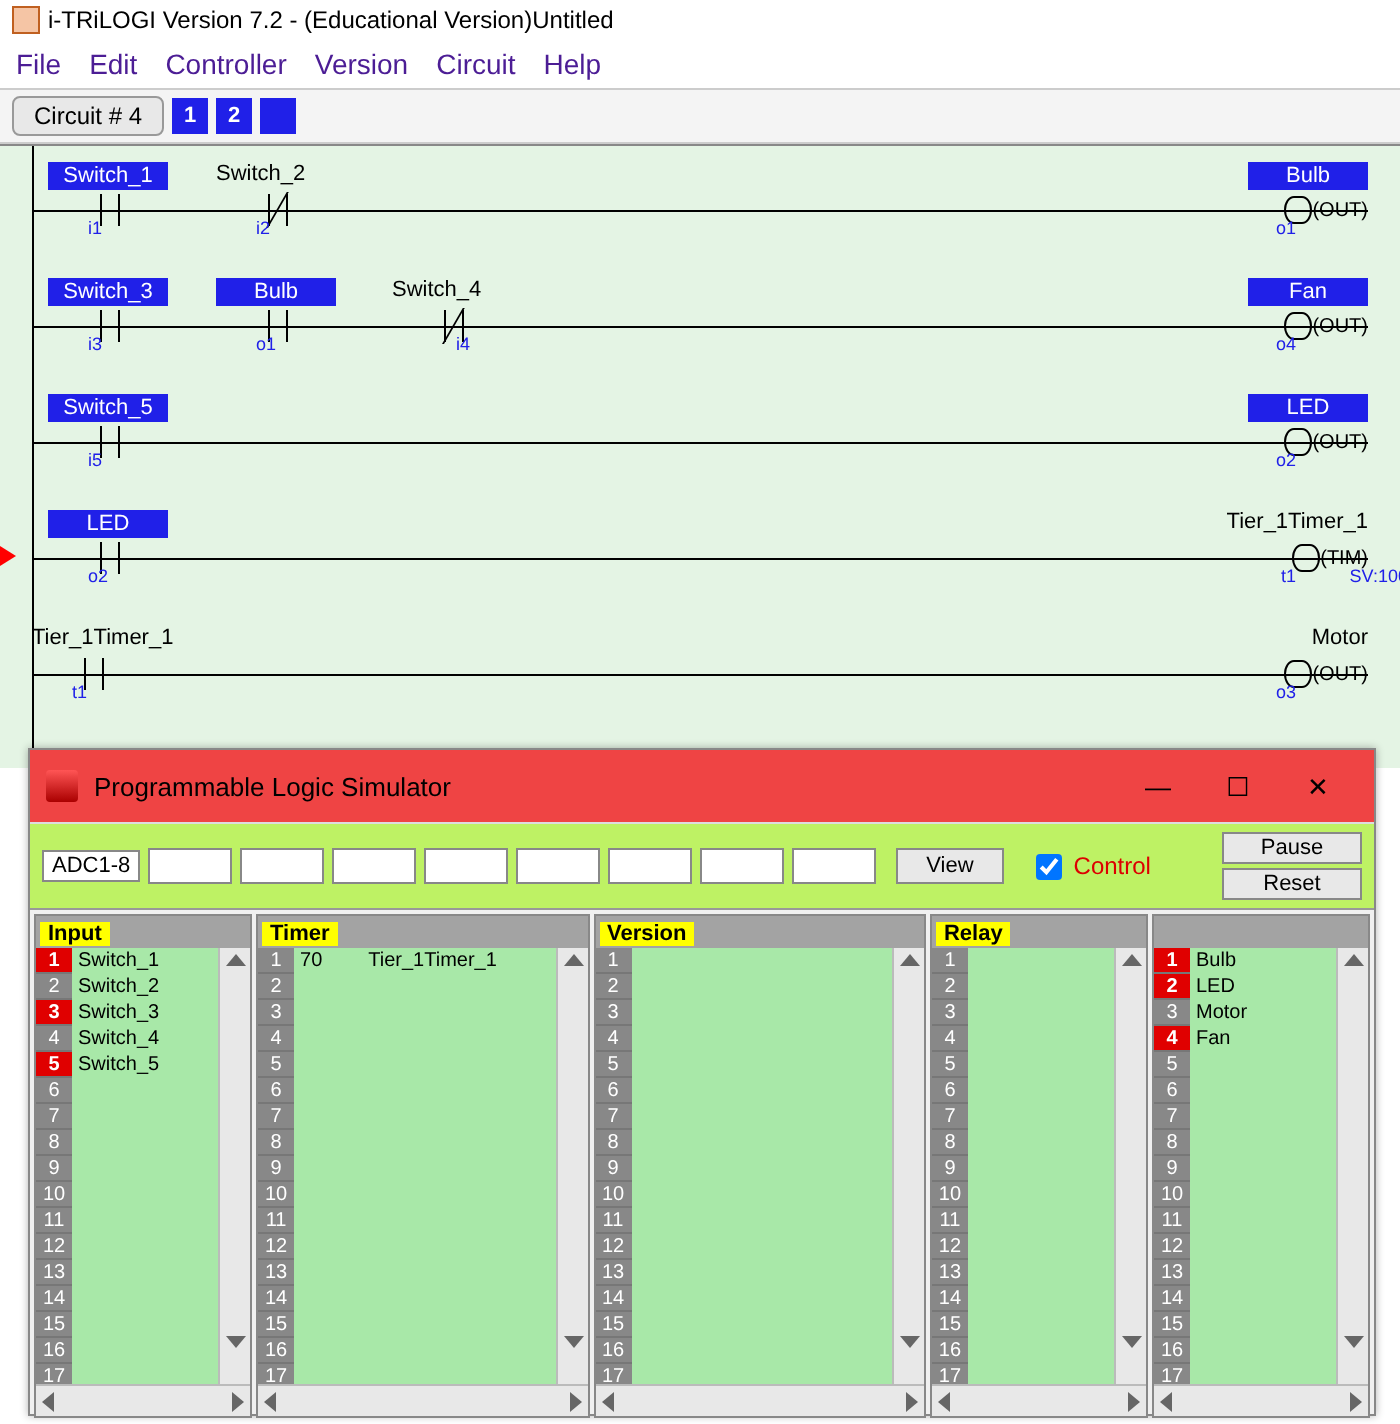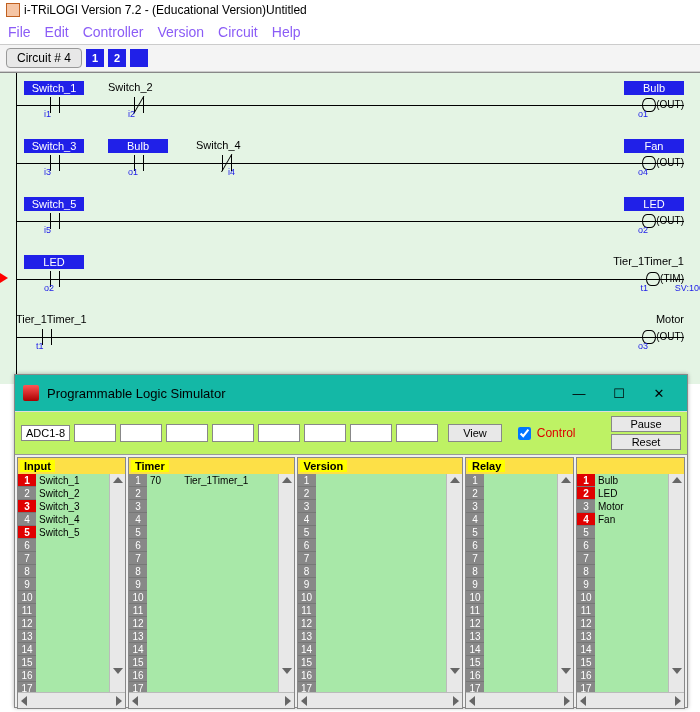--- a/index.html
+++ b/index.html
@@ -25,21 +25,21 @@
     width: 14px; height: 14px;
     background: #f5c5a5;
     border: 1px solid #c06020;
   }
   .menu-bar {
     display: flex;
     gap: 14px;
     padding: 4px 8px;
     font-size: 14px;
     border-bottom: 1px solid #ccc;
-    color: #8b5cf6;
+    color: #4c1d95;
   }
   .menu-bar span { cursor: default; }
   .toolbar {
     display: flex;
     align-items: center;
     gap: 4px;
     padding: 3px 6px;
     background: #f4f4f4;
     border-bottom: 1px solid #ccc;
   }
@@ -174,21 +174,21 @@
     width: 674px;
     height: 334px;
     background: #f0f0f0;
     border: 1px solid #888;
     box-shadow: 0 0 4px rgba(0,0,0,.3);
   }
   .sim-title {
     display:flex;
     align-items:center;
     padding: 6px 8px;
-    background:#14b8a6;
+    background:#ef4444;
     border-bottom:1px solid #ddd;
     font-size:13px;
   }
   .java-icon {
     width:16px;height:16px;
     margin-right:8px;
     background:linear-gradient(#f55,#a00);
     border-radius:2px;
   }
   .sim-title-text { flex:1; }
@@ -248,21 +248,21 @@
     gap:2px;
   }
   .panel {
     display:flex;
     flex-direction:column;
     border:1px solid #888;
     background:#fff;
   }
   .p1{width:110px;} .p2{width:168px;} .p3{width:168px;} .p4{width:110px;} .p5{width:110px;}
   .panel-hdr {
-    background:#fde047;
+    background:#a3a3a3;
     padding:1px 2px;
   }
   .panel-hdr span {
     background:#ffff00;
     font-size:11px;
     padding:0 4px;
     font-weight:bold;
   }
   .panel-body {
     flex:1;

